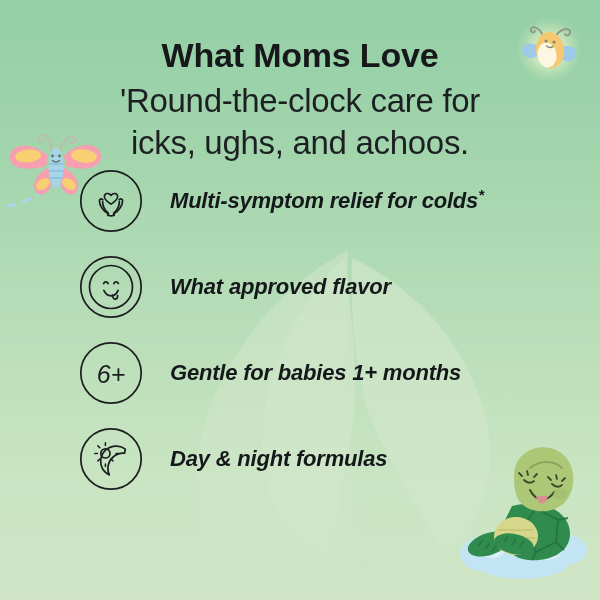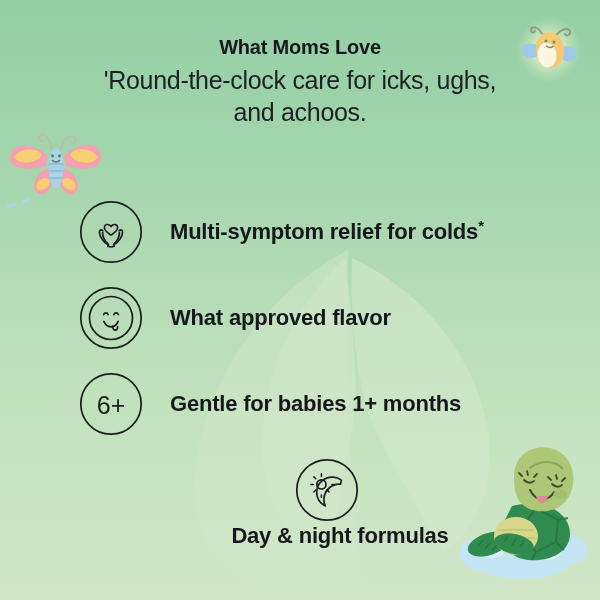--- a/index.html
+++ b/index.html
@@ -34,52 +34,53 @@
   
   .head {
     position: absolute;
     top: 36px;
     left: 0;
     right: 0;
     text-align: center;
     z-index: 3;
   }
   .title {
-    font-size: 20px;
+    font-size: 34px;
     font-weight: 700;
     color: #16181a;
     letter-spacing: -0.2px;
     line-height: 1.12;
     margin: 0 0 6px 0;
   }
   .subtitle {
-    font-size: 25px;
+    font-size: 33px;
     font-weight: 400;
     color: #1d2022;
     letter-spacing: -0.3px;
     line-height: 1.28;
     margin: 0 auto;
     max-width: 430px;
   }
 
   
   .features {
     position: absolute;
-    top: 199px;
+    top: 168px;
     left: 78px;
     right: 24px;
     z-index: 3;
+    font-style: italic;
   }
   .feature {
     display: flex;
     align-items: center;
     height: 66px;
     margin-bottom: 20px;
   }
-  .feature:last-child { margin-bottom: 0; flex-direction: column; }
+  .feature:last-child { margin-bottom: 0; }
   .f-icon {
     flex: 0 0 66px;
     width: 66px;
     height: 66px;
     position: relative;
   }
   .f-icon svg { display: block; }
   .f-label {
     margin-left: 26px;
     font-size: 22px;

